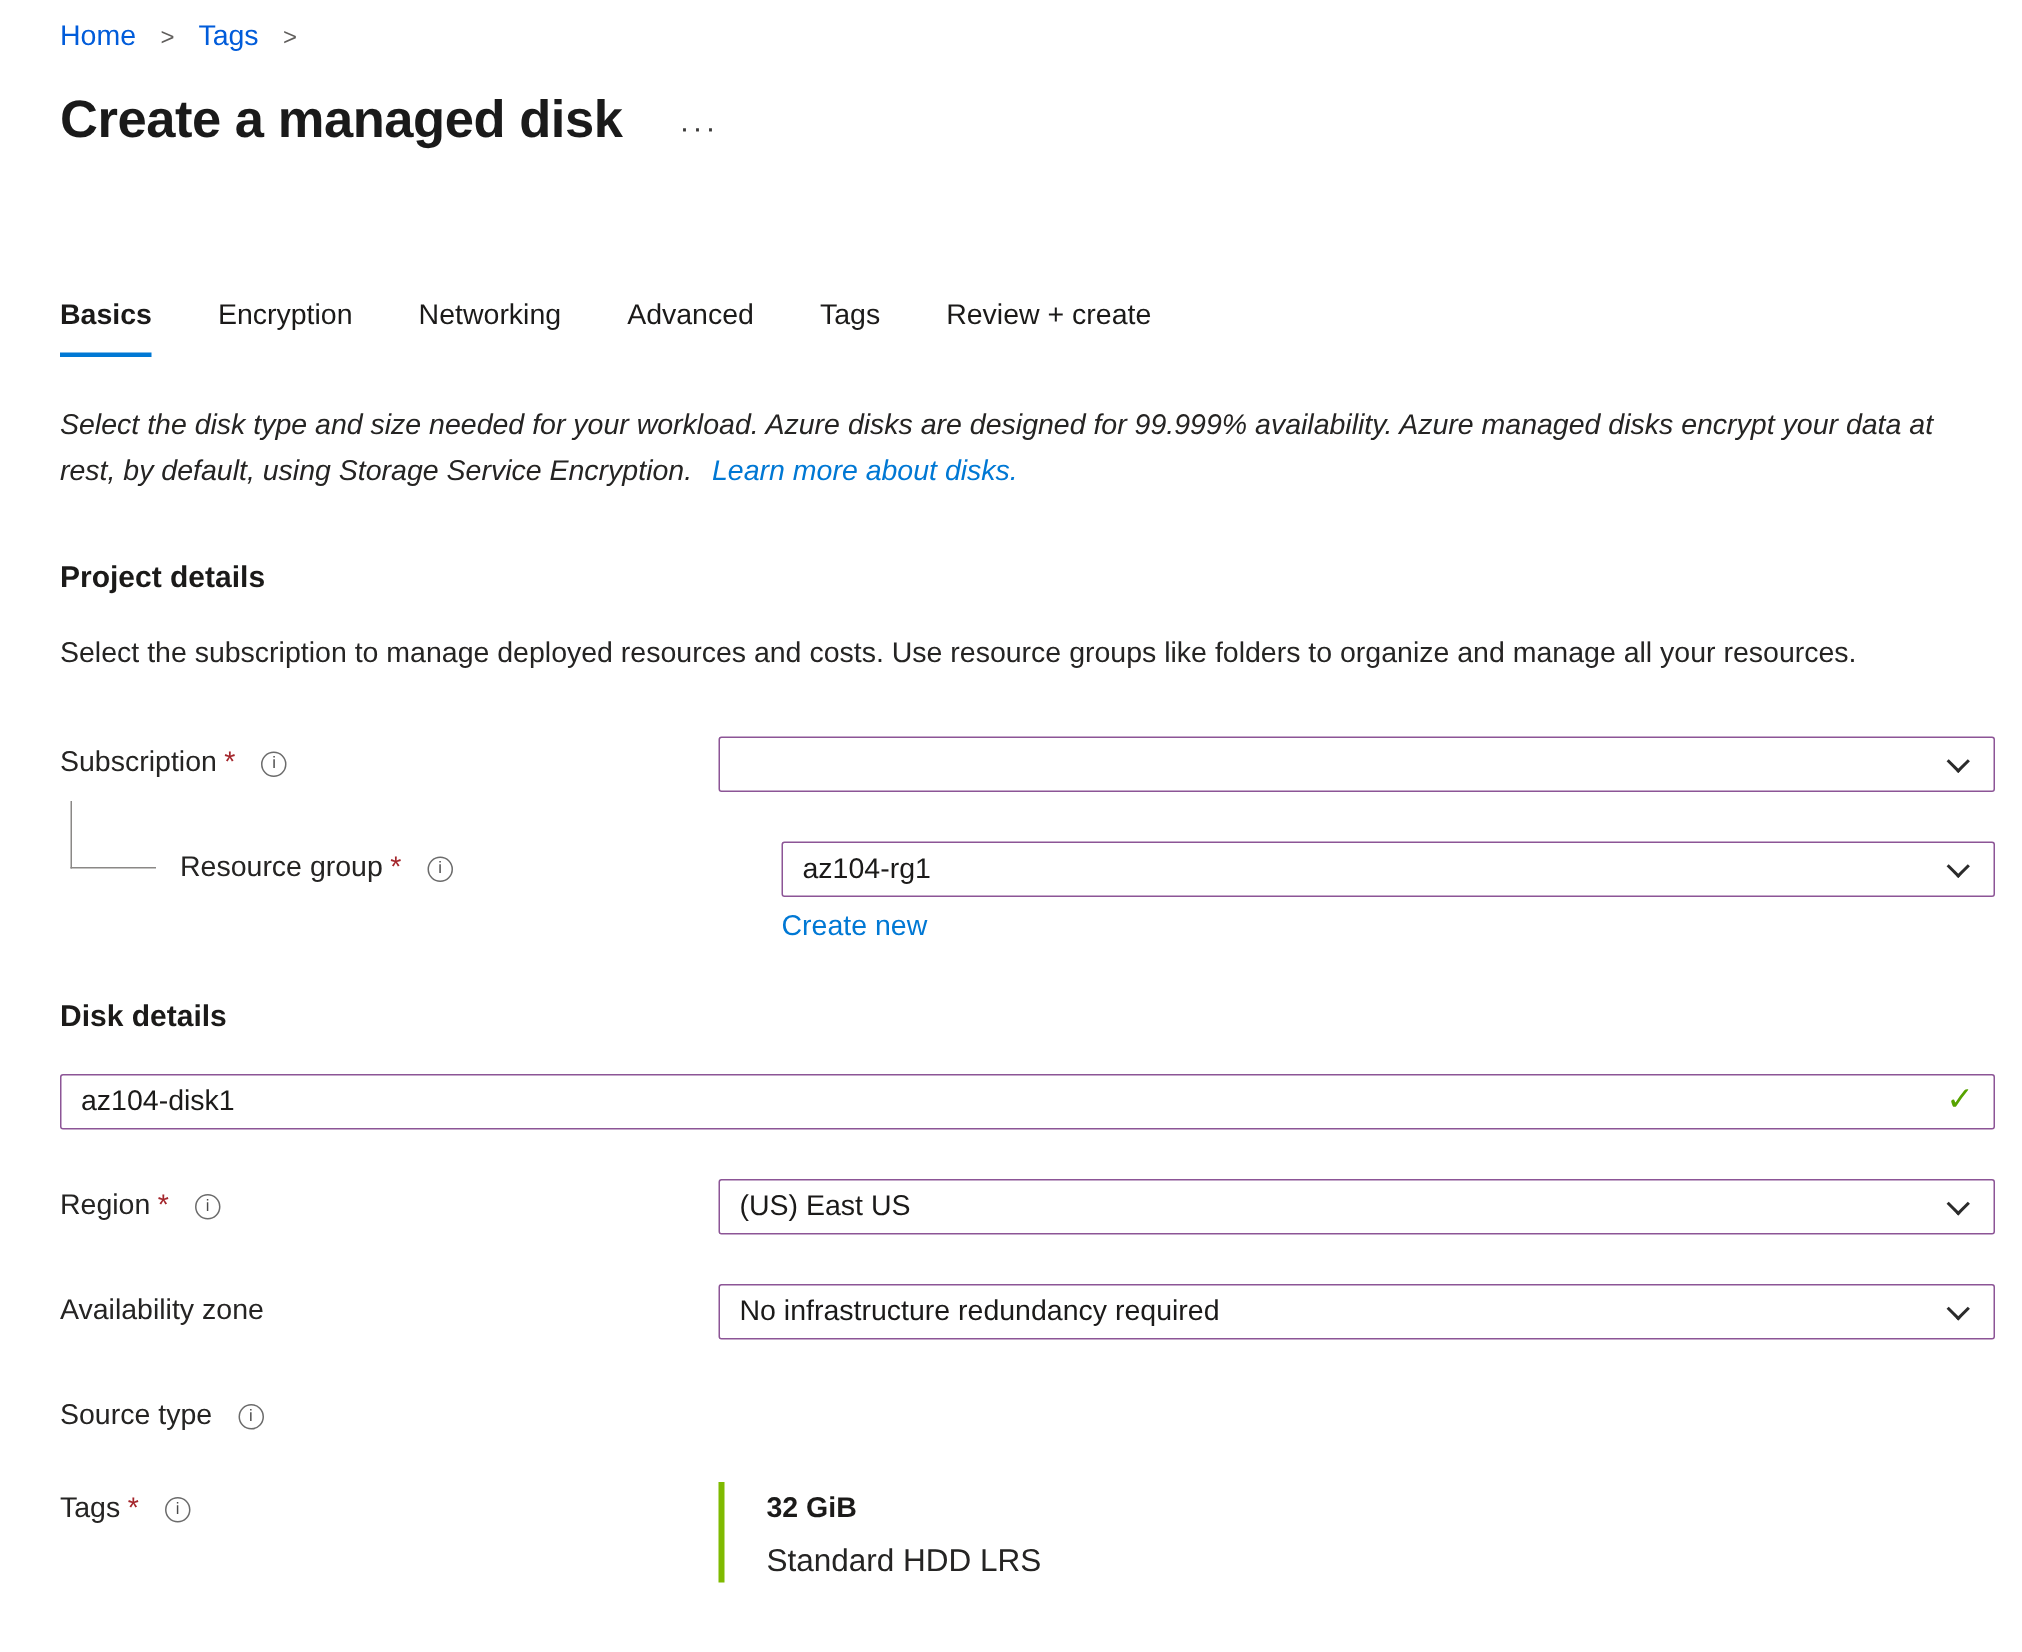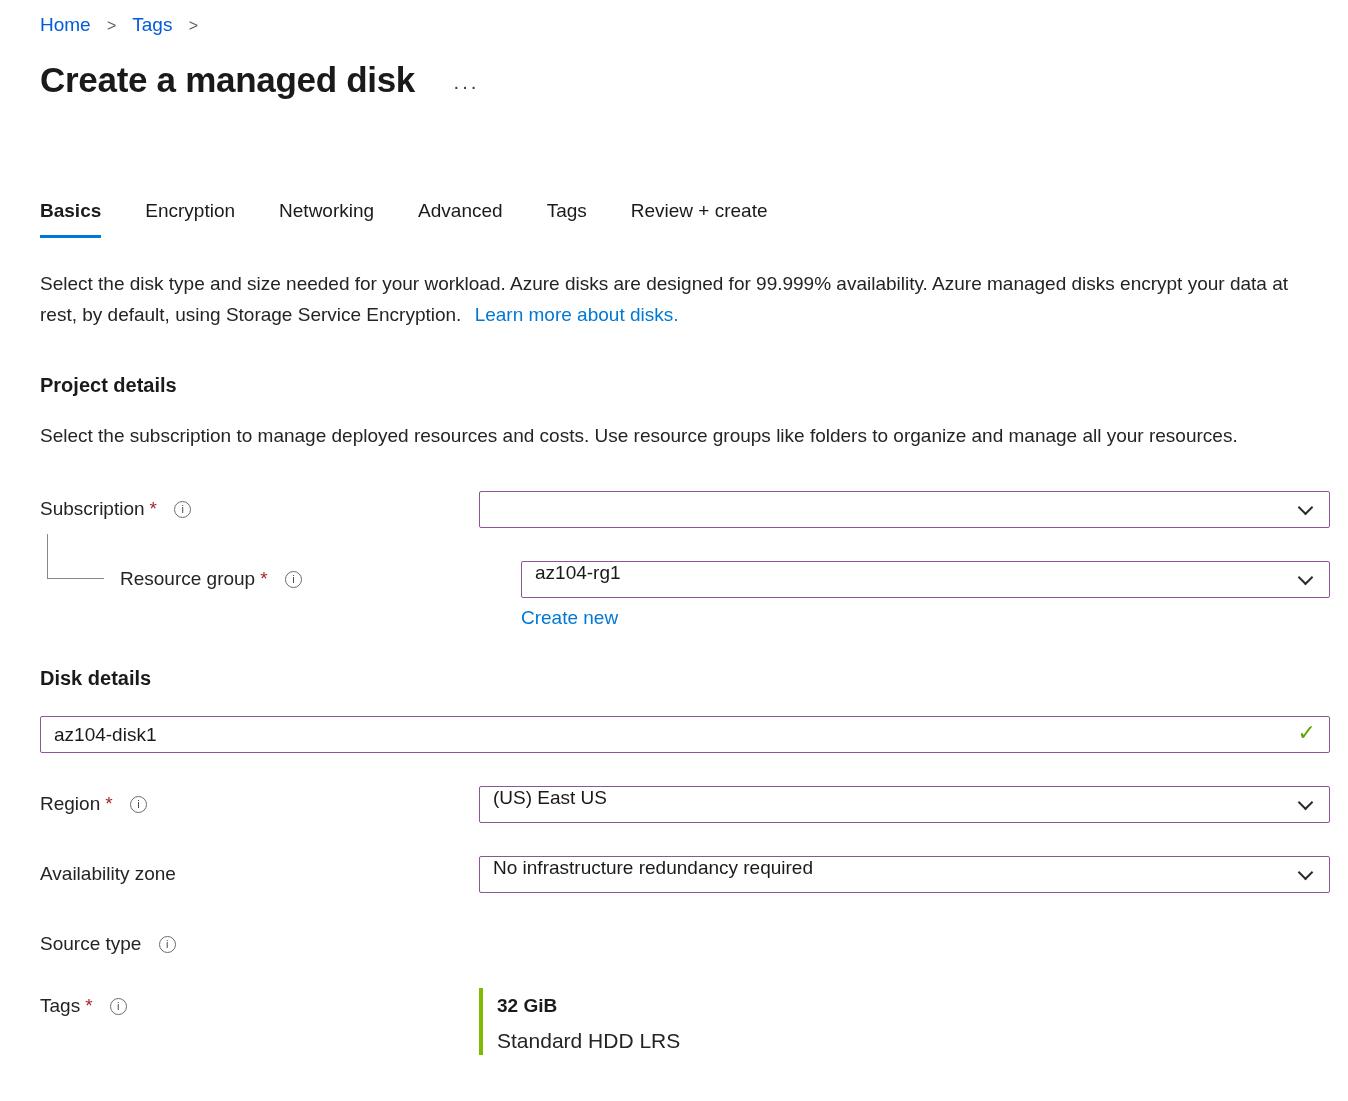--- a/index.html
+++ b/index.html
@@ -35,21 +35,21 @@
 
   
   .tabs { margin-top: 100px; display: flex; gap: 44px; font-size: 19px; color: #1b1a19; }
   .tab { padding-bottom: 13px; cursor: pointer; border-bottom: 3px solid transparent; }
   .tab.active { font-weight: 700; border-bottom-color: #0078d4; }
 
   
   .intro, .section-desc {
     margin: 0; font-size: 19px; line-height: 31px; color: #252423; max-width: 1286px;
   }
-  .intro { margin-top: 30px; }
+  .intro { margin-top: 30px; font-style: italic; }
   .link { color: #0078d4; text-decoration: none; cursor: pointer; }
   .intro .link { margin-left: 8px; }
 
   h2.section {
     margin: 44px 0 0 0; font-size: 20px; font-weight: 700; color: #1b1a19;
   }
   .section-desc { margin-top: 23px; }
 
   
   .form { margin-top: 40px; }
@@ -63,21 +63,21 @@
     width: 17px; height: 17px; border: 1px solid #6b6b6b; border-radius: 50%;
     font-size: 11px; line-height: 1; color: #4a4a4a; margin-left: 12px;
     vertical-align: 2px; cursor: default;
   }
 
   .select, .input-wrap {
     position: relative; height: 37px; border: 1px solid #8c5596; border-radius: 2px;
     background: #fff; width: 100%;
   }
   .select {
-    display: flex; align-items: flex-start; padding: 0 46px 0 13px;
+    display: flex; align-items: center; padding: 0 46px 0 13px;
     font-size: 19px; color: #1b1a19; cursor: pointer;
   }
   .select-value { white-space: nowrap; overflow: hidden; text-overflow: ellipsis; }
   .chevron {
     position: absolute; right: 18px; top: 10px; width: 11px; height: 11px;
     border-right: 2px solid #2b2b2b; border-bottom: 2px solid #2b2b2b;
     transform: rotate(45deg);
   }
   .input-wrap input {
     width: 100%; height: 100%; border: none; outline: none; background: transparent;
@@ -92,21 +92,21 @@
   .connector {
     position: absolute; left: 7px; top: -27px; width: 57px; height: 45px;
     border-left: 1px solid #8a8886; border-bottom: 1px solid #8a8886;
   }
   .create-new { display: inline-block; margin-top: 9px; font-size: 19px; }
   .row-rg { margin-bottom: 38px; gap: 42px; }
 
   h2.section.disk { margin-top: 12px; margin-bottom: 26px; }
 
   
-  .size-block { border-left: 4px solid #7fba00; padding: 7px 0 2px 14px; }
+  .size-block { border-left: 4px solid #7fba00; padding: 7px 0 2px 28px; }
   .size-value { font-size: 19px; font-weight: 700; color: #1b1a19; }
   .size-sub { margin-top: 12px; font-size: 21px; color: #252423; }
 </style>
 </head>
 <body>
 
 <div class="page">
 
   <nav class="breadcrumb">
     <a href="#">Home</a>

